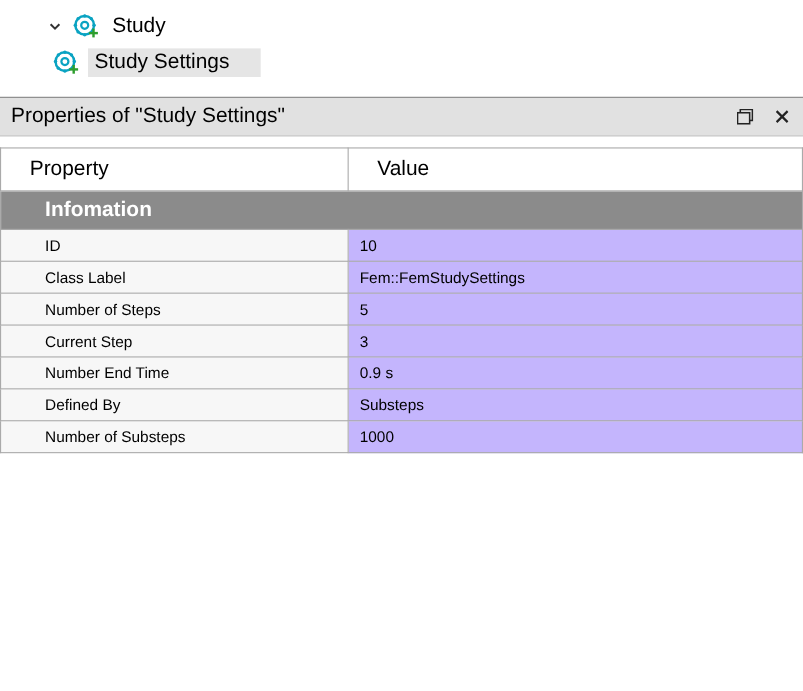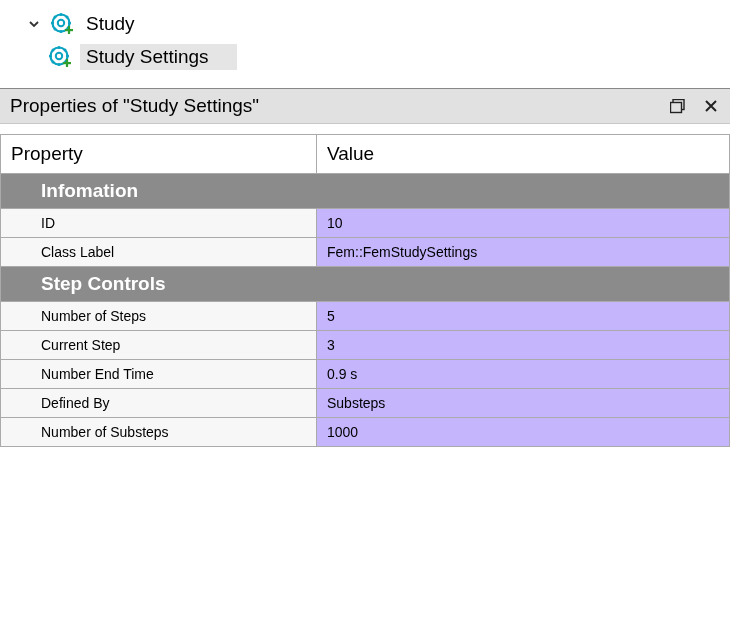--- a/index.html
+++ b/index.html
@@ -20,21 +20,21 @@
       padding: 8px 0 4px 0;
       background: #fff;
     }
     .tree-item {
       display: flex;
       align-items: center;
       padding: 4px 0;
       cursor: default;
     }
     .tree-item-study {
-      padding-left: 26px;
+      padding-left: 42px;
     }
     .tree-item-settings {
       padding-left: 48px;
     }
     .tree-item-hidden {
       padding-left: 118px;
       height: 10px;
       overflow: hidden;
       opacity: 0.6;
     }
@@ -91,21 +91,21 @@
     .properties-table {
       width: 100%;
       border-collapse: collapse;
       border: 1px solid #aaa;
       margin-top: 10px;
     }
     .properties-table th {
       text-align: left;
       font-weight: normal;
       font-size: 19px;
-      padding: 8px 10px;
+      padding: 8px 26px;
       background: #fff;
       border: 1px solid #aaa;
     }
     .property-col {
       width: 316px;
     }
     .value-col {
       width: auto;
     }
     .section-row td {
@@ -210,23 +210,20 @@
       <td colspan="2">Infomation</td>
     </tr>
     <tr class="data-row">
       <td class="prop-name">ID</td>
       <td class="prop-value">10</td>
     </tr>
     <tr class="data-row">
       <td class="prop-name">Class Label</td>
       <td class="prop-value">Fem::FemStudySettings</td>
     </tr>
-    <tr class="section-row">
-      <td colspan="2">Step Controls</td>
-    </tr>
     <tr class="data-row">
       <td class="prop-name">Number of Steps</td>
       <td class="prop-value">5</td>
     </tr>
     <tr class="data-row">
       <td class="prop-name">Current Step</td>
       <td class="prop-value">3</td>
     </tr>
     <tr class="data-row">
       <td class="prop-name">Number End Time</td>

